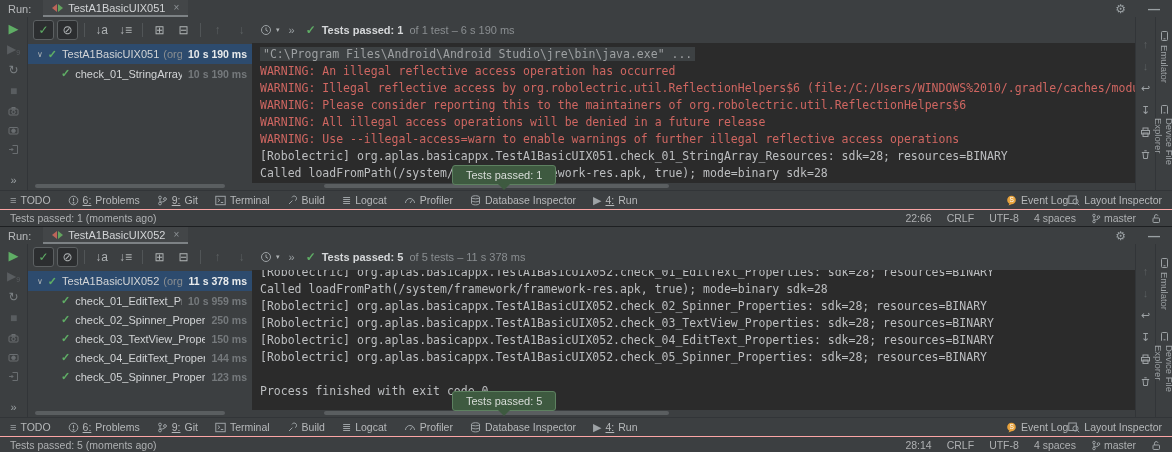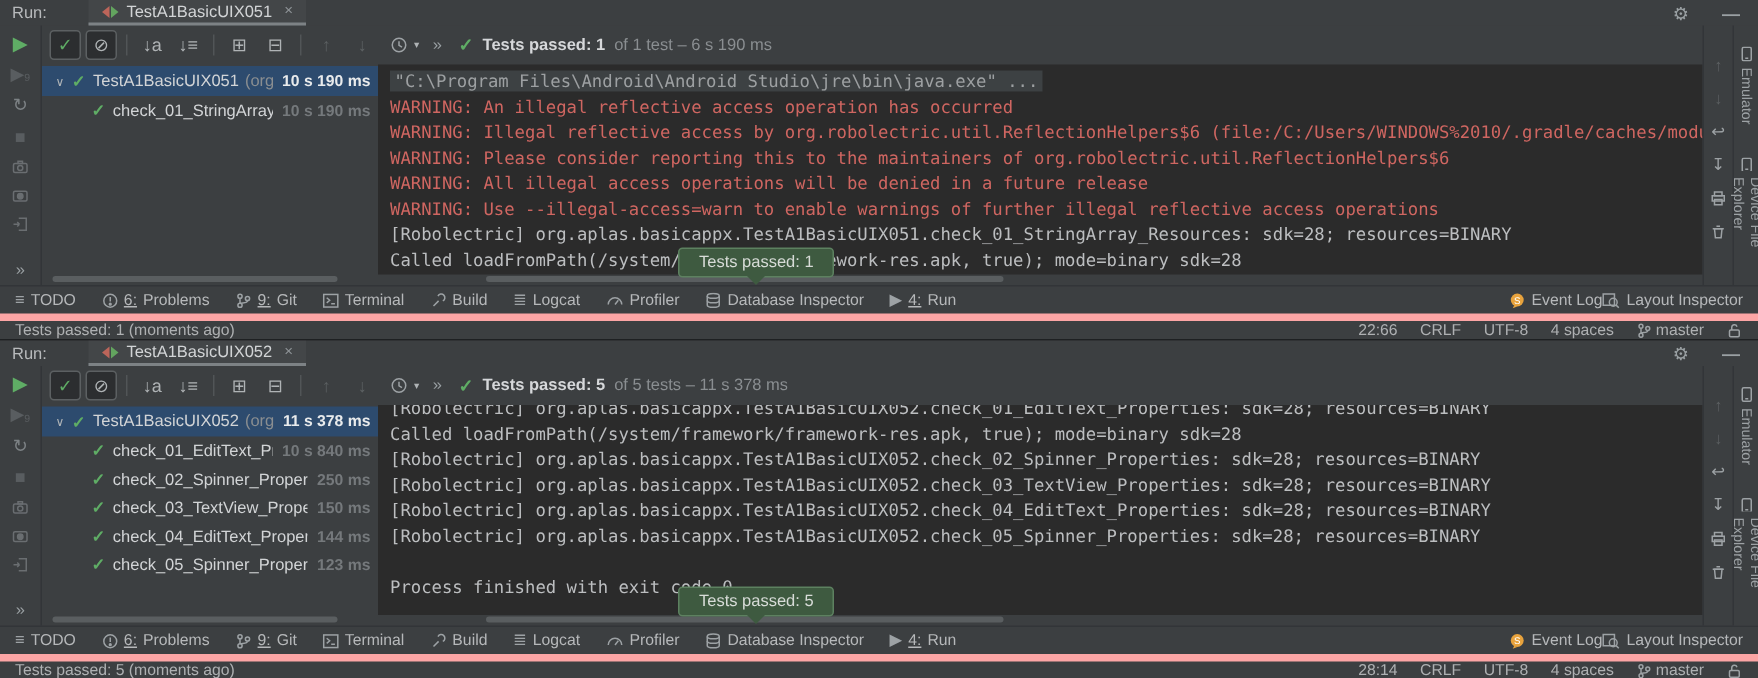--- a/index.html
+++ b/index.html
@@ -4,21 +4,21 @@
 <style>
   * { box-sizing: border-box; margin: 0; padding: 0; }
   html,body { width:1172px; height:452px; overflow:hidden; }
   body { background:#2b2b2b; font-family:"Liberation Sans",sans-serif; color:#bbbbbb; }
 
   .panel { position:relative; width:1172px; height:226px; background:#3c3f41; overflow:hidden; }
   .panel.second { border-top:1px solid #1e2022; }
 
   
   .tabrow { height:17px; display:flex; align-items:center; padding-left:8px; background:#3c3f41; }
-  .runlabel { font-size:11px; color:#b8babc; margin-right:28px;text-align:right; }
+  .runlabel { font-size:11px; color:#b8babc; margin-right:12px;text-align:right; }
   .tab { display:flex; align-items:center; gap:5px; padding:0 9px; height:17px;
          background:#434648; border-bottom:2px solid #7d8285; }
   .tabtitle { font-size:11px; color:#d2d4d6; }
   .tabclose { color:#8f9498; font-size:10px; margin-left:3px; cursor:default; }
   .tabicon { display:flex; align-items:center; gap:1px; }
   .tri { width:0; height:0; border-top:4px solid transparent; border-bottom:4px solid transparent; }
   .tri.red   { border-right:5px solid #bc655a; }
   .tri.green { border-left:5px solid #63a45f; }
   .tr-spacer { flex:1; }
   .gear { font-size:12px; color:#9aa0a3; margin-right:22px; line-height:12px; }
@@ -97,21 +97,21 @@
   .winbar { height:19px; flex:none; display:flex; align-items:center; gap:17px; padding:0 10px;
             border-top:1px solid #323538; font-size:10.5px; color:#b6b8ba; }
   .wb-item { display:flex; align-items:center; gap:4px; white-space:nowrap; }
   .wb-item u { text-decoration:underline; }
   .wb-item u:empty { display:none; }
   .wb-glyph { font-size:11px; color:#9da2a5; line-height:11px; }
   .wb-right { margin-left:auto; display:flex; }
 
   
   .statusbar { height:17px; flex:none; display:flex; align-items:center; padding:0 10px;
-               border-top:5px solid #fca5a5; font-size:10.5px; color:#aeb0b2; }
+               border-top:1px solid #fca5a5; font-size:10.5px; color:#aeb0b2; }
   .sb-right { margin-left:auto; display:flex; align-items:center; gap:15px; }
   .sb-branch { display:flex; align-items:center; gap:3px; }
 
   
   .balloon { position:absolute; left:452px; bottom:41px; z-index:6; background:#3e5a40;
              border:1px solid #5d8160; border-radius:3px; padding:3px 13px; font-size:11px; color:#d8dcd8; }
   .balloon::after { content:""; position:absolute; left:50%; bottom:-6px; margin-left:-6px;
              border:6px solid transparent; border-top:6px solid #3e5a40; border-bottom:0; }
 
   svg.ic { fill:none; stroke:#9da2a5; stroke-width:1; }
@@ -447,21 +447,21 @@
                 <span class="tname">TestA1BasicUIX052</span>
                 <span class="tpkg">(org.aplas.basica</span>
               </span>
             <span class="tdur">11 s 378 ms</span>
           </div>
           <div class="trow child">
             <span class="tcheck">✓</span>
             <span class="tgrow">
                 <span class="tname">check_01_EditText_Properties</span>
               </span>
-            <span class="tdur">10 s 840 ms</span>
+            <span class="tdur">10 s 959 ms</span>
           </div>
           <div class="trow child">
             <span class="tcheck">✓</span>
             <span class="tgrow">
                 <span class="tname">check_02_Spinner_Properties</span>
               </span>
             <span class="tdur">250 ms</span>
           </div>
           <div class="trow child">
             <span class="tcheck">✓</span>

